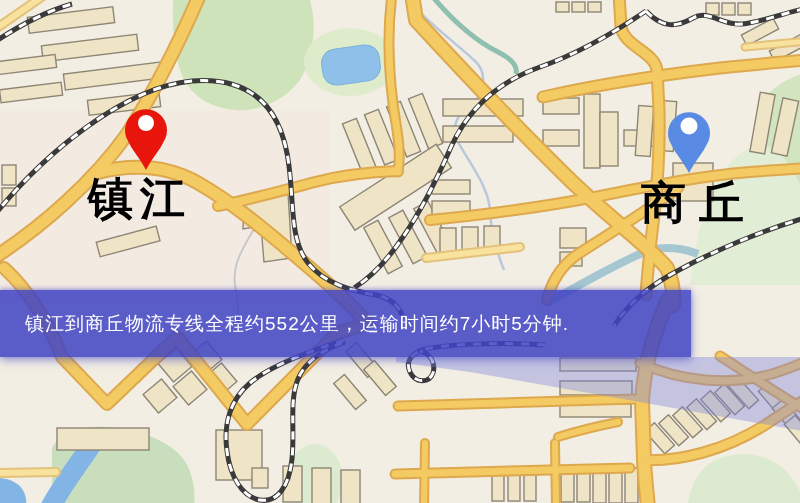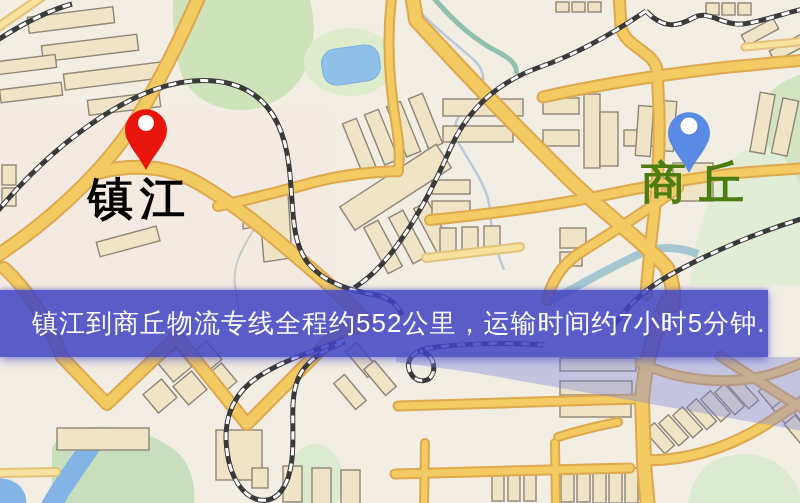--- a/index.html
+++ b/index.html
@@ -11,27 +11,27 @@
   .pin{position:absolute;width:60px;height:75px;}
   .pin svg{display:block;width:60px;height:75px;}
   .pin-origin{left:116px;top:100px;}
   .pin-destination{left:659px;top:103px;}
   .city-label{
     position:absolute;font-family:"Liberation Serif",serif;font-weight:bold;
     font-size:45px;line-height:46px;white-space:nowrap;
     text-shadow:0 0 2px rgba(255,255,255,0.35);
   }
   .label-origin{left:88px;top:176px;color:#000000;letter-spacing:7px;}
-  .label-destination{left:641px;top:160px;color:#4d7c0f;letter-spacing:13px;}
+  .label-destination{left:641px;top:180px;color:#000000;letter-spacing:13px;}
   .banner{
-    position:absolute;left:0;top:290px;width:768px;height:67px;
+    position:absolute;left:0;top:290px;width:691px;height:67px;
     background:rgba(64,68,196,0.86);
     box-shadow:0 3px 9px rgba(64,68,196,0.55), 0 -1px 4px rgba(64,68,196,0.35);
-    color:#ffffff;font-size:26px;letter-spacing:1px;line-height:67px;
-    padding-left:32px;box-sizing:border-box;white-space:nowrap;
+    color:#ffffff;font-size:19px;letter-spacing:1px;line-height:67px;
+    padding-left:25px;box-sizing:border-box;white-space:nowrap;
   }
 </style>
 </head>
 <body>
 
 <div class="screen">
 
   <svg class="map-svg" viewBox="0 0 800 503">
 
     <rect x="0" y="0" width="800" height="503" fill="#f3eee3"></rect>

